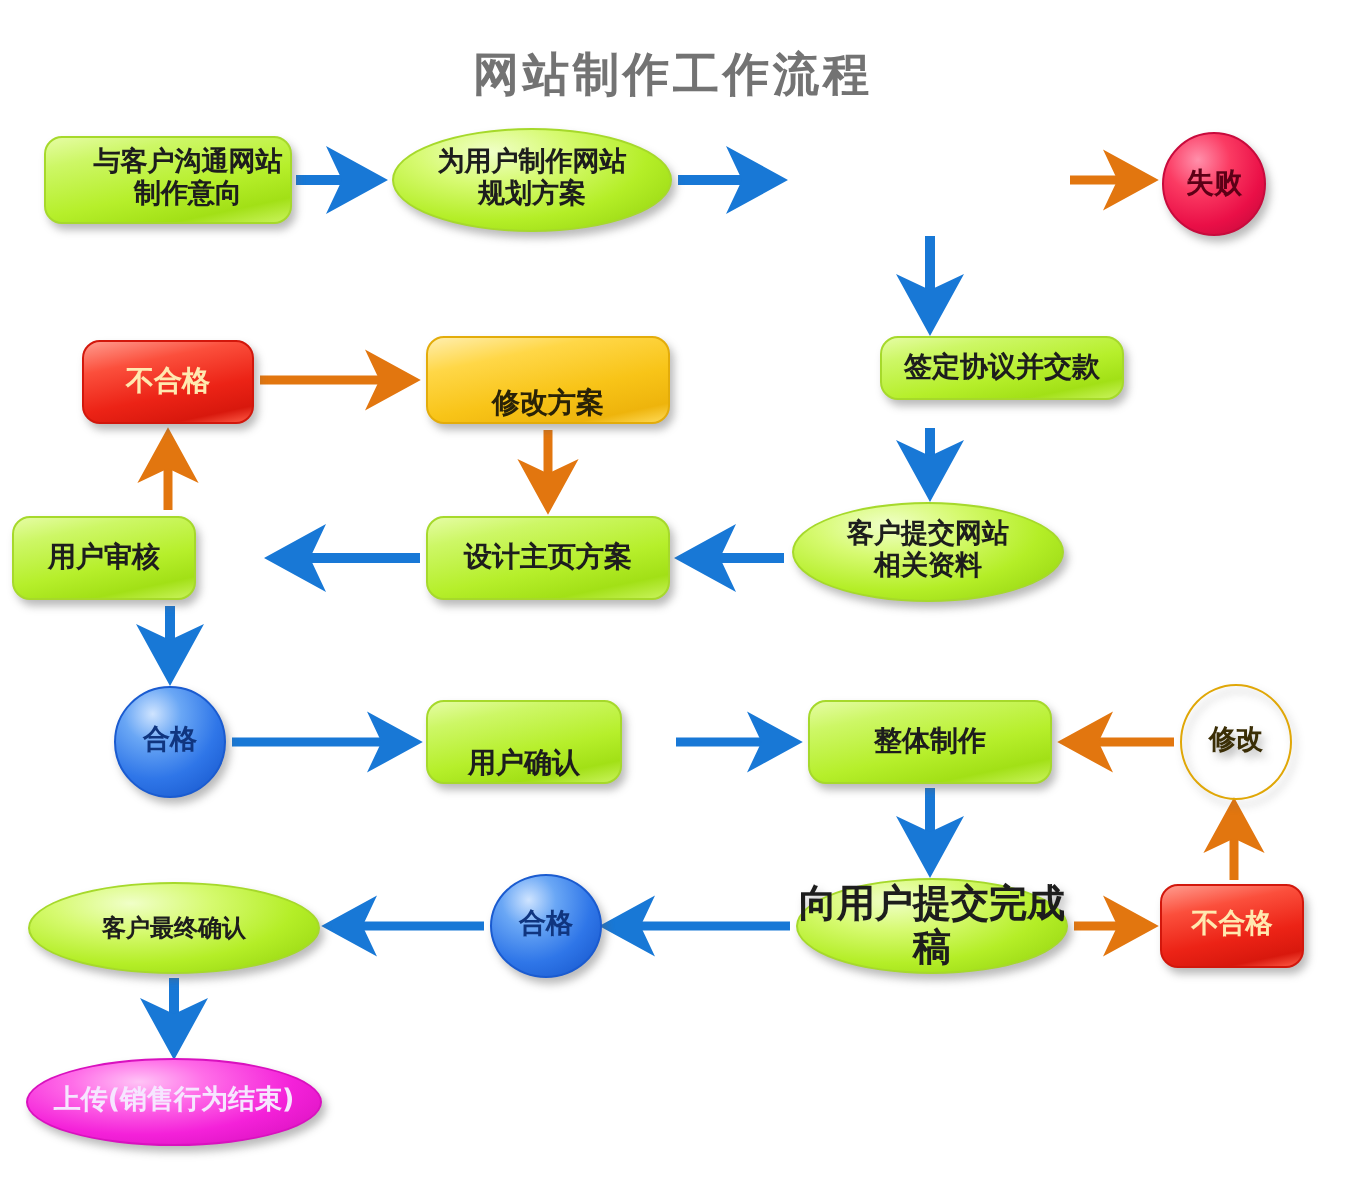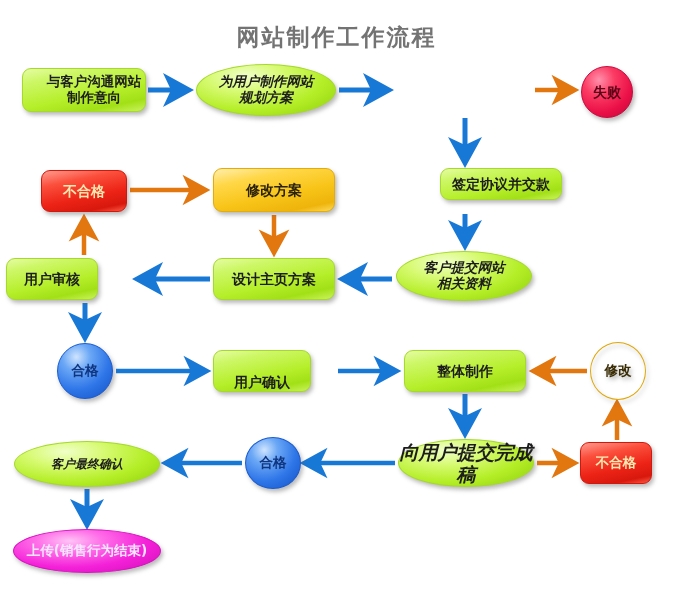--- a/index.html
+++ b/index.html
@@ -75,21 +75,20 @@
   }
 
   
   .fill-green {
     background: linear-gradient(168deg, #e5fca4 0%, #cdf766 22%, #b6ef2b 58%, #a2e016 82%, #c9f35c 100%);
     border: 1px solid #a6d92b;
     color: #1d1d1d;
   }
   .fill-green.shape-ellipse {
     background: radial-gradient(ellipse at 35% 22%, #f0ffc8 0%, #d6fa70 30%, #b4ee27 62%, #9bd914 88%);
-    font-style: italic;
   }
   .fill-red {
     background: linear-gradient(168deg, #ff9c8f 0%, #fb4f3c 28%, #ec2316 62%, #d8180d 86%, #ff5b46 100%);
     border: 1px solid #d2170c;
     color: #ffe9b0;
   }
   .fill-crimson {
     background: radial-gradient(circle at 34% 26%, #ff90ab 0%, #fb3b63 32%, #ea0f47 66%, #c60a3c 92%);
     border: 1px solid #c80a3c;
     color: #5c0016;
@@ -113,21 +112,21 @@
     background: radial-gradient(ellipse at 38% 26%, #ffc4f6 0%, #ff6ee8 26%, #f421d9 60%, #d911bf 92%);
     border: 1px solid #d911bf;
     color: #f6e6ff;
   }
 
   .node-1  { left: 22px;  top: 68px;  width: 124px; height: 44px; font-size: 13.5px; padding-left: 20px; }
   .node-2  { left: 196px; top: 64px;  width: 140px; height: 52px; font-size: 13.5px; }
   .node-3  { left: 396px; top: 64px;  width: 136px; height: 52px; font-size: 13.5px; }
   .node-4  { left: 581px; top: 66px;  width: 52px;  height: 52px; font-size: 14px; }
   .node-5  { left: 41px;  top: 170px; width: 86px;  height: 42px; font-size: 14px; }
-  .node-6  { left: 213px; top: 168px; width: 122px; height: 44px; font-size: 14px; }
+  .node-6  { left: 213px; top: 168px; width: 122px; height: 44px; font-size: 14px; align-items: flex-end; }
   .node-7  { left: 404px; top: 168px; width: 122px; height: 32px; font-size: 14px; margin-left: 36px; }
   .node-8  { left: 396px; top: 251px; width: 136px; height: 50px; font-size: 13.5px; }
   .node-9  { left: 6px;  top: 258px; width: 92px; height: 42px; font-size: 14px; }
   .node-10 { left: 213px; top: 258px; width: 122px; height: 42px; font-size: 14px; }
   .node-11 { left: 57px;  top: 343px; width: 56px;  height: 56px; font-size: 13.5px; }
   .node-12 { left: 213px; top: 350px; width: 98px; height: 42px; font-size: 14px; align-items: flex-end; }
   .node-13 { left: 404px; top: 350px; width: 122px; height: 42px; font-size: 14px; }
   .node-14 { left: 590px; top: 342px; width: 56px;  height: 58px; font-size: 13.5px; }
   .node-15 { left: 14px;  top: 441px; width: 146px; height: 46px; font-size: 12px; }
   .node-16 { left: 245px; top: 437px; width: 56px;  height: 52px; font-size: 13.5px; }

